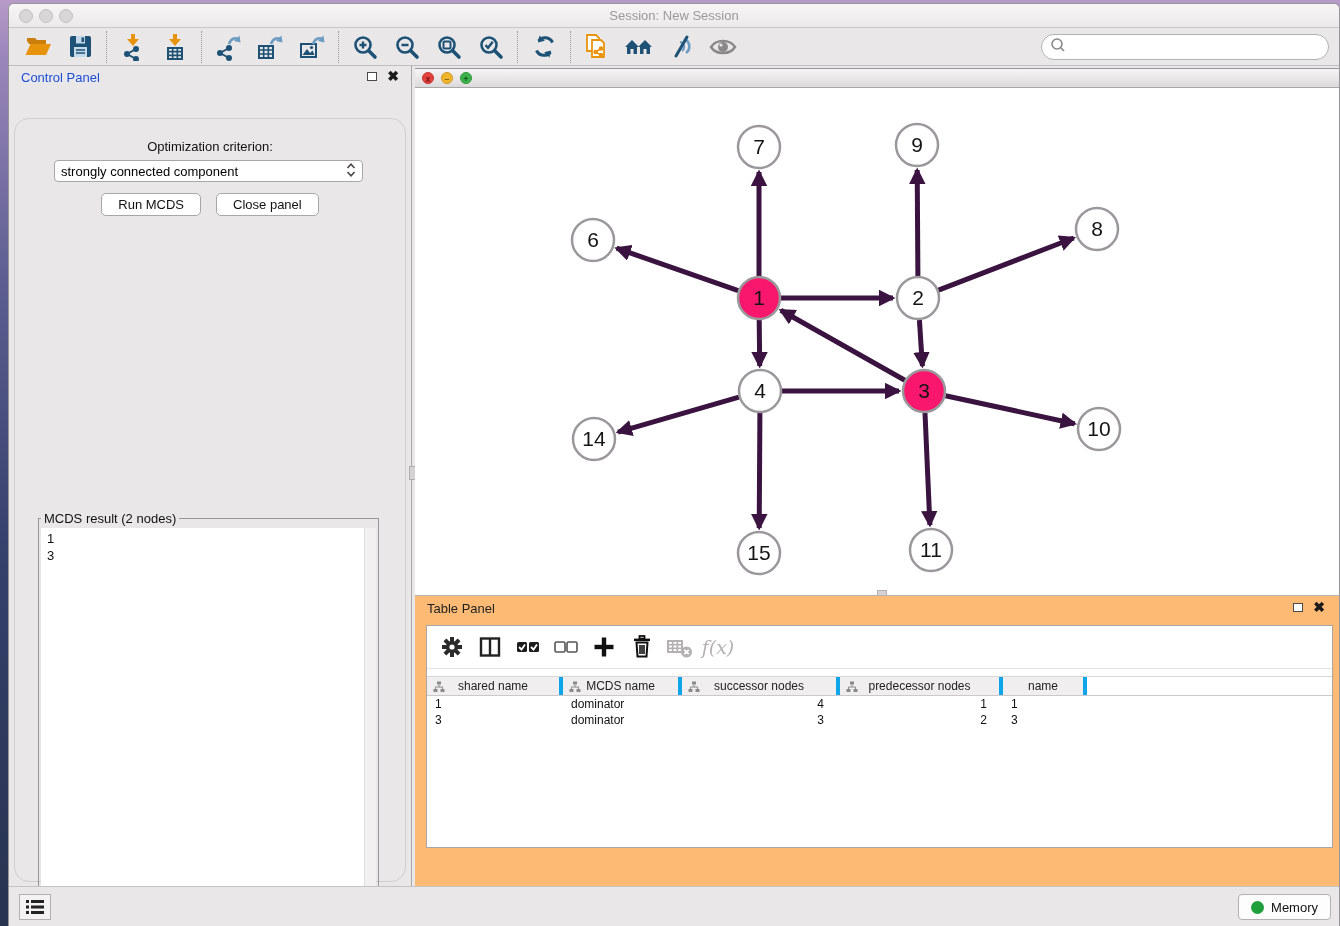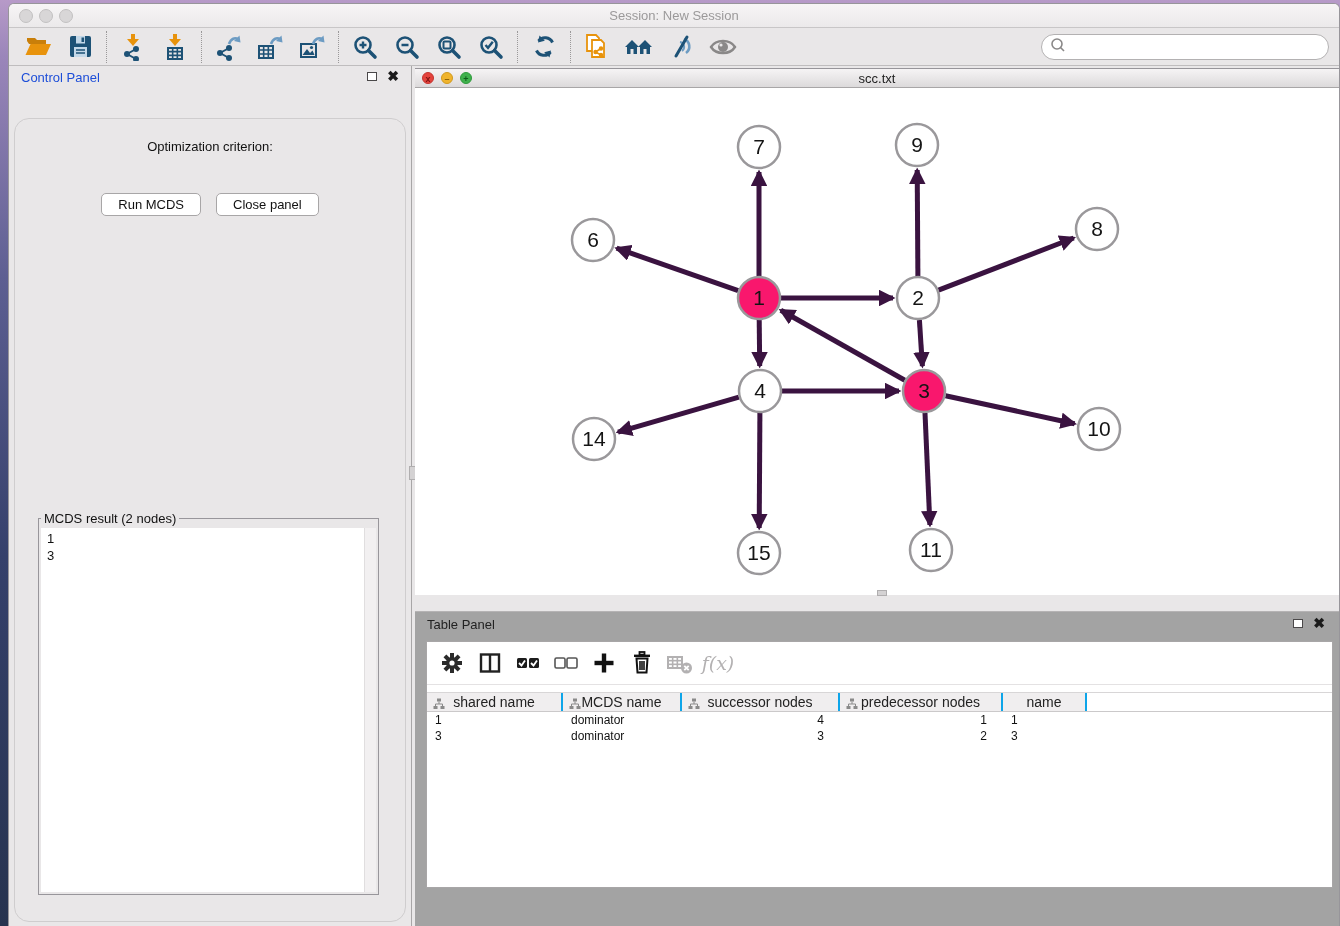--- a/index.html
+++ b/index.html
@@ -64,30 +64,30 @@
   .net-lights { position:absolute; left:7px; top:3px; display:flex; gap:7px; }
   .nl { width:12px; height:12px; border-radius:50%; font-size:9px; font-weight:bold; text-align:center; line-height:12px; cursor:pointer; }
   .nl.red { background:#e4433d; color:#7c1210; border:1px solid #c43530; }
   .nl.yellow { background:#f0b42d; color:#8a5f07; border:1px solid #d19a1f; }
   .nl.green { background:#3fb14c; color:#0f5c1a; border:1px solid #2f9a3c; }
   .net-title { position:absolute; left:0; right:0; top:2px; text-align:center; font-size:13px; color:#222; }
   .canvas { flex:1; position:relative; background:#fff; }
   .h-handle { position:absolute; left:50%; bottom:-1px; width:10px; height:6px; background:#d4d2d3; border:1px solid #b0aeaf; }
 
   
-  .tpanel { flex:1; position:relative; background:#a3a3a3; margin-top:19px; border-top:1px solid #b5b3b4; min-height:0;text-decoration:underline; }
+  .tpanel { flex:1; position:relative; background:#fdba74; margin-top:3px; border-top:1px solid #b5b3b4; min-height:0;text-decoration:underline; }
   .tp-head { position:absolute; top:5px; left:12px; font-size:13px; color:#222; }
   .tp-icons { position:absolute; top:6px; right:14px; display:flex; gap:10px; align-items:center; }
   .tbl-container { position:absolute; left:11px; right:6px; top:29px; bottom:38px; background:#fff; border:1px solid #a8a6a7; overflow:hidden; }
   .tbl-toolbar { height:43px; display:flex; align-items:center; padding-left:8px; gap:4px; border-bottom:1px solid #e4e2e3; }
   .tt-btn { width:34px; height:34px; display:flex; align-items:center; justify-content:center; cursor:pointer; }
   .tt-btn.disabled { cursor:default; }
   .tbl-header { display:flex; height:20px; margin-top:7px; border-top:1px solid #d8d6d7; border-bottom:1px solid #cbc9ca; }
-  .th-cell { background:#f0eeef; border-right:2px solid #0ea5e9; display:flex; align-items:center; justify-content:center;
-    font-size:14px; color:#222; gap:6px; position:relative; cursor:pointer; }
+  .th-cell { background:#f0eeef; border-right:4px solid #0ea5e9; display:flex; align-items:center; justify-content:center;
+    font-size:12px; color:#222; gap:6px; position:relative; cursor:pointer; }
   .th-cell .hier { position:absolute; left:6px; top:4px; }
   .tbl-row { display:flex; height:16px; font-size:12px; color:#111; }
   .td-cell { padding:1px 8px; white-space:nowrap; overflow:hidden; }
   .td-cell.right { text-align:right; padding-right:16px; }
   .tp-tabs { position:absolute; bottom:9px; left:0; right:0; display:flex; justify-content:center; }
 
   
   .statusbar { height:40px; background:#e9e7e8; border-top:1px solid #c5c3c4; position:relative; flex:0 0 auto; }
   .sb-left-btn { position:absolute; left:10px; top:7px; width:32px; height:26px; background:#f4f2f3; border:1px solid #b3b1b2;
     display:flex; align-items:center; justify-content:center; cursor:pointer; }
@@ -267,20 +267,29 @@
 
       <div class="cpanel">
         <div class="panel-head">Control Panel</div>
         <div class="panel-icons">
           <div class="float-box"></div>
           <div class="close-x">✖</div>
         </div>
 
         <div class="cp-body">
           <div class="opt-label">Optimization criterion:</div>
+          <div class="dropdown">
+            <span class="dd-text">strongly connected component</span>
+            <span>
+              <svg width="10" height="16" viewBox="0 0 10 16">
+                  <path d="M1.5 6 L5 2.2 L8.5 6" fill="none" stroke="#4a4849" stroke-width="1.6"></path>
+                  <path d="M1.5 10 L5 13.8 L8.5 10" fill="none" stroke="#4a4849" stroke-width="1.6"></path>
+                </svg>
+            </span>
+          </div>
           <div class="cp-buttons">
             <button class="btn">Run MCDS</button>
             <button class="btn">Close panel</button>
           </div>
           <fieldset class="result-group">
             <legend>MCDS result (2 nodes)</legend>
             <div style="position:relative;width:100%;height:100%;">
               <div class="result-area" id="result-lines">
                   <div>1</div>
                   <div>3</div>
@@ -297,21 +306,20 @@
 
       <div class="rightcol">
 
         <div class="netwin">
           <div class="net-titlebar">
             <div class="net-lights">
               <div class="nl red">x</div>
               <div class="nl yellow">–</div>
               <div class="nl green">+</div>
             </div>
-            <div class="net-title">scc.txt</div>
           </div>
           <div class="canvas">
             <svg id="graph-svg" width="926" height="503">
                 <defs>
                   <marker id="arw" viewBox="0 0 10 10" refX="8.5" refY="5" markerWidth="3.3" markerHeight="3.3" orient="auto">
     <path d="M0 0 L10 5 L0 10 Z" fill="#3a1340"></path>
                   </marker>
                 </defs>
                 <line x1="344.0" y1="188.0" x2="344.0" y2="84.0" stroke="#3a1340" stroke-width="5" marker-end="url(#arw)"></line>
                 <line x1="323.2" y1="202.7" x2="201.6" y2="160.2" stroke="#3a1340" stroke-width="5" marker-end="url(#arw)"></line>
@@ -508,15 +516,31 @@
                   <div class="td-cell right" style="width: 163px;">2</div>
                   <div class="td-cell" style="width: 84px;">3</div>
                 </div>
               </div>
           </div>
         </div>
 
       </div>
     </div>
 
+    <div class="statusbar">
+      <div class="sb-left-btn" id="list-icon-slot">
+          <svg width="20" height="16" viewBox="0 0 20 16">
+            <rect x="1" y="1" width="3" height="3" fill="#222"></rect>
+            <rect x="6" y="1" width="13" height="3" fill="#222"></rect>
+            <rect x="1" y="6.5" width="3" height="3" fill="#222"></rect>
+            <rect x="6" y="6.5" width="13" height="3" fill="#222"></rect>
+            <rect x="1" y="12" width="3" height="3" fill="#222"></rect>
+            <rect x="6" y="12" width="13" height="3" fill="#222"></rect>
+          </svg>
+        </div>
+      <div class="memory-btn">
+        <span class="mem-dot"></span>
+        <span>Memory</span>
+      </div>
+    </div>
 
   </div>
 </div>
 
 </body></html>

